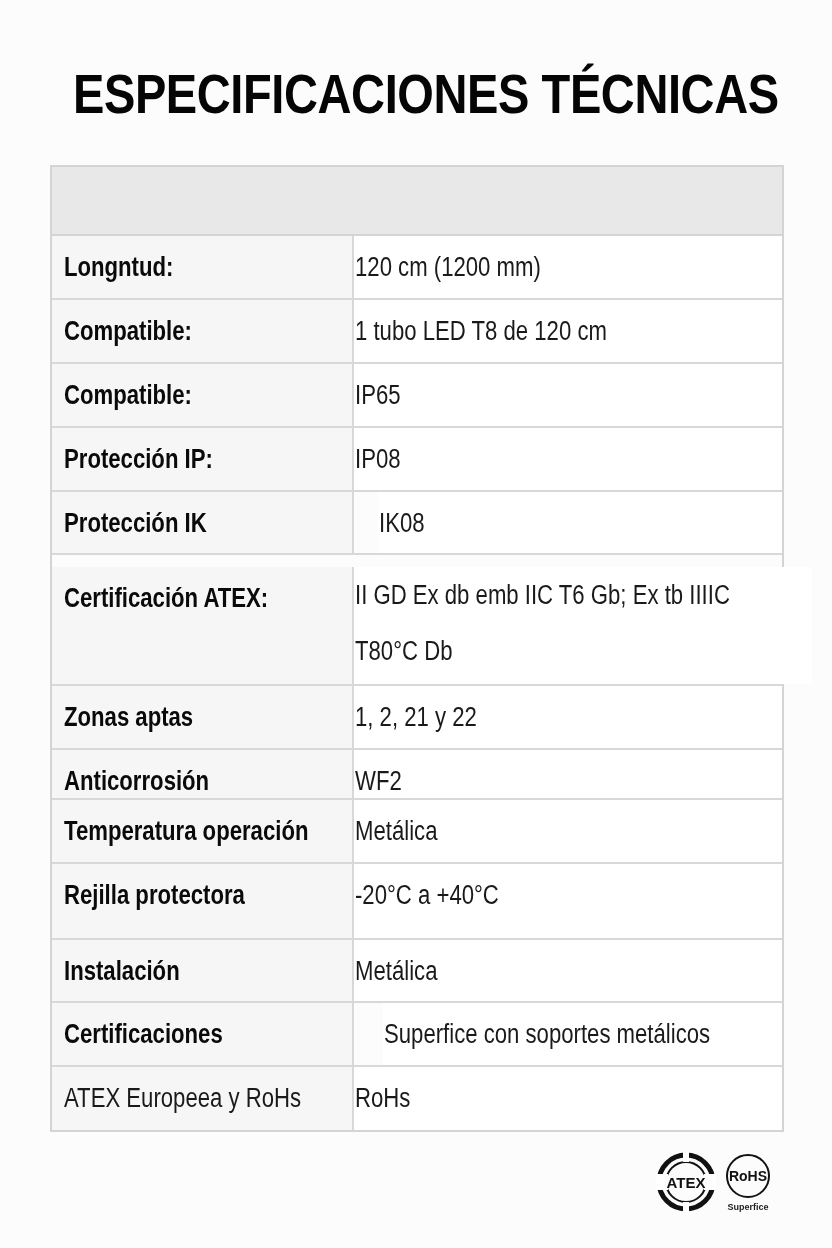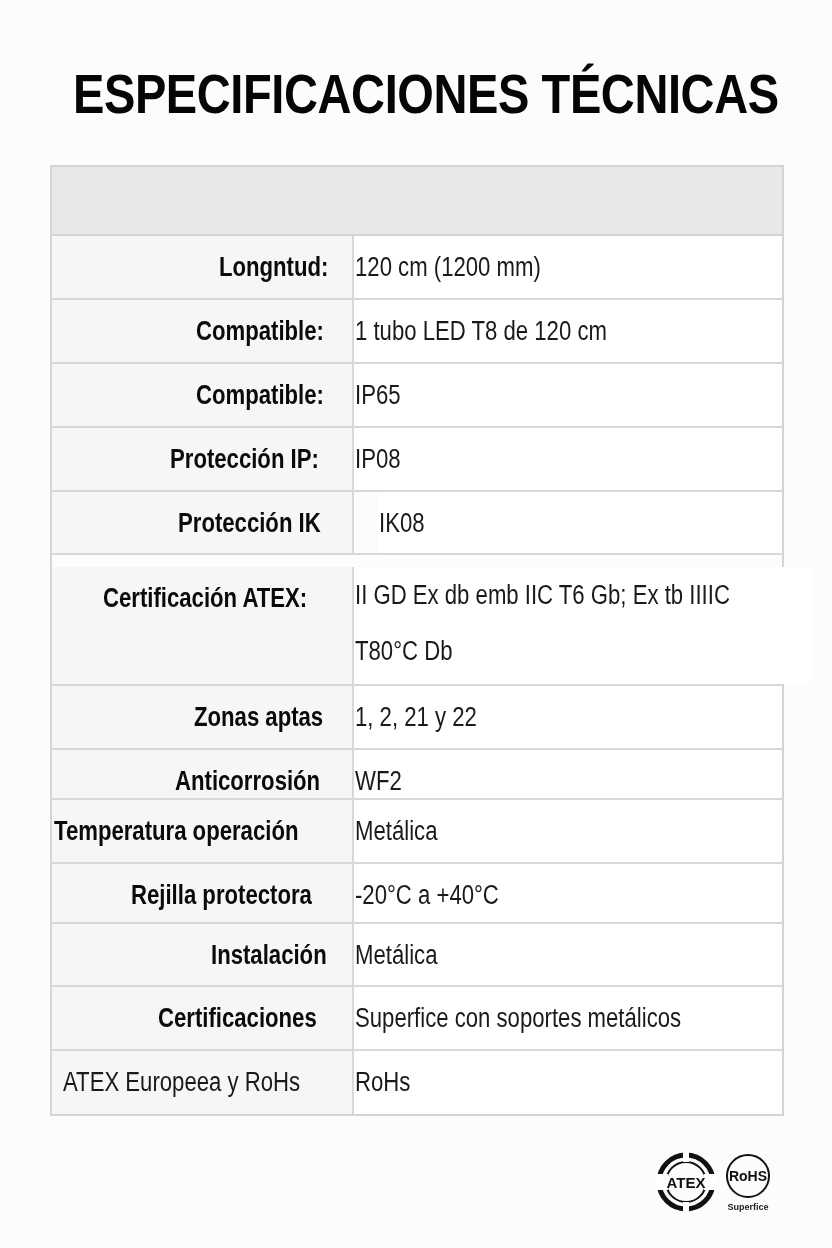--- a/index.html
+++ b/index.html
@@ -15,21 +15,21 @@
     }
     .spec-table {
       position: absolute; left: 50px; top: 165px; width: 734px;
       border: 2px solid #d4d4d4; border-collapse: collapse; box-sizing: border-box;
     }
     .hdr { height: 67px; background: #e8e8e8; border-bottom: 2px solid #d4d4d4; }
     .row { display: flex; border-bottom: 2px solid #d8d8d8; box-sizing: border-box; }
     .row:last-child { border-bottom: none; }
     .cell-l {
       width: 302px; flex: none; background: #f6f6f6; border-right: 2px solid #d8d8d8;
-      box-sizing: border-box; padding-left: 20px; display: flex; align-items: flex-start; justify-content: flex-end;
+      box-sizing: border-box; padding-left: 12px; display: flex; align-items: flex-start;
     }
     .cell-r { flex: 1; background: #ffffff; padding-left: 1px; box-sizing: border-box; }
     .lbl, .val {
       display: inline-block; font-size: 27px; line-height: 62px; white-space: nowrap;
       transform: scaleX(0.82); transform-origin: left center;
     }
     .lbl { font-weight: 700; color: #0a0a0a; }
     .lbl.normal { font-weight: 400; color: #1a1a1a; }
     .val { font-weight: 400; color: #1a1a1a; }
     .val-lines { display: flex; flex-direction: column; }
@@ -117,37 +117,37 @@
         </div>
       </div>
       <div class="row" style="height: 64px;">
         <div class="cell-l">
           <span class="lbl">Temperatura operación</span>
         </div>
         <div class="cell-r val-lines">
           <span class="val">Metálica</span>
         </div>
       </div>
-      <div class="row" style="height: 60px;">
+      <div class="row" style="height: 76px;">
         <div class="cell-l">
           <span class="lbl">Rejilla protectora</span>
         </div>
         <div class="cell-r val-lines">
           <span class="val">-20°C a +40°C</span>
         </div>
       </div>
       <div class="row" style="height: 63px;">
         <div class="cell-l">
           <span class="lbl">Instalación</span>
         </div>
         <div class="cell-r val-lines">
           <span class="val">Metálica</span>
         </div>
       </div>
-      <div class="row" style="height: 64px;">
+      <div class="row" style="height: 64px; gap: 29px;">
         <div class="cell-l">
           <span class="lbl">Certificaciones</span>
         </div>
         <div class="cell-r val-lines">
           <span class="val">Superfice con soportes metálicos</span>
         </div>
       </div>
       <div class="row" style="height: 63px;">
         <div class="cell-l">
           <span class="lbl normal">ATEX Europeea y RoHs</span>

